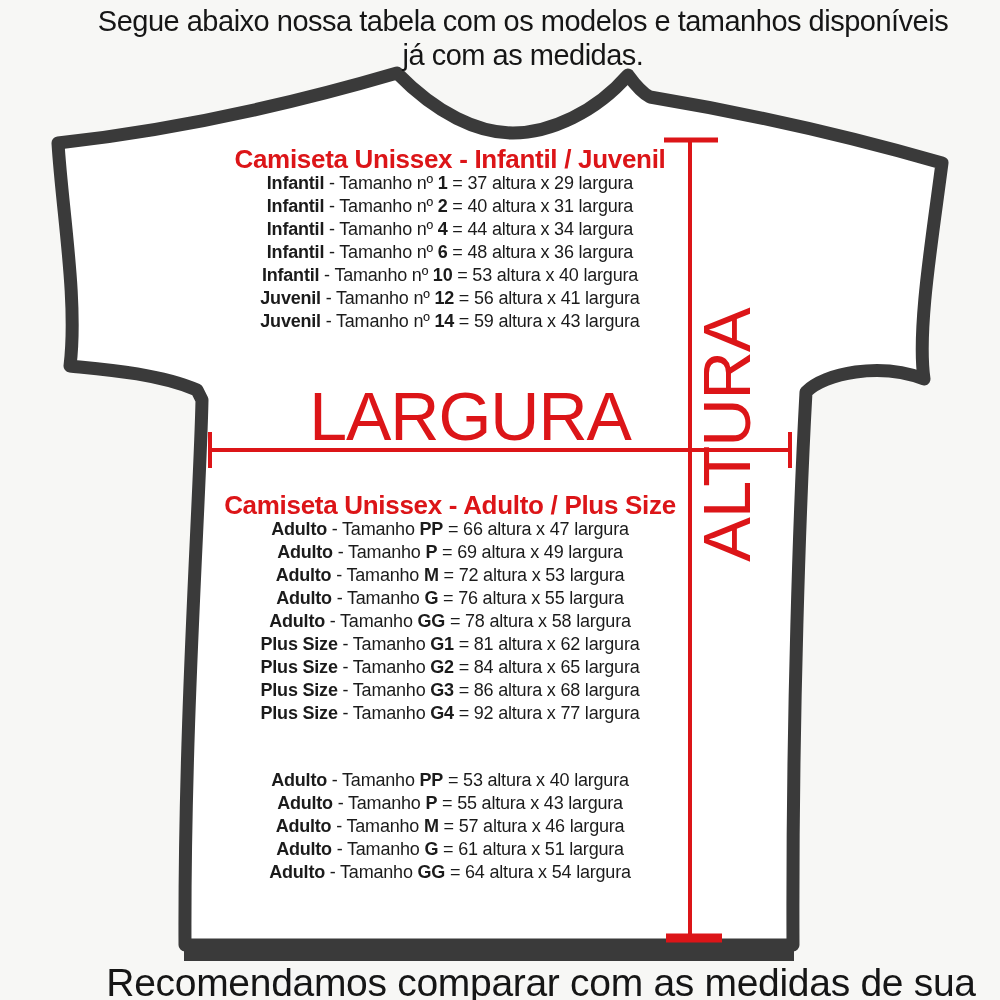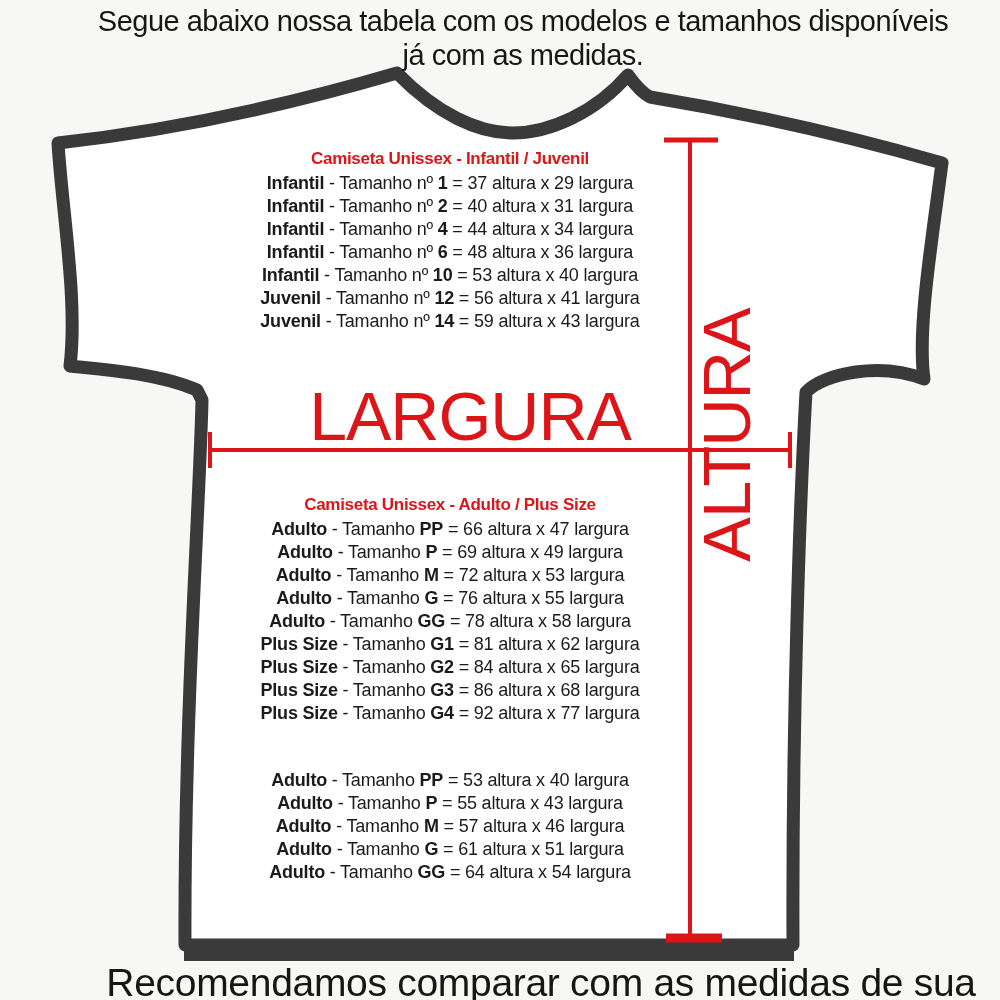--- a/index.html
+++ b/index.html
@@ -11,21 +11,21 @@
   }
   svg.shirt{position:absolute;left:0;top:0;}
   .shirt-path{fill:#ffffff;stroke:var(--outline,#3a3a3a);stroke-width:13;stroke-linejoin:round;}
   .hem{stroke:var(--outline,#3a3a3a);stroke-width:16;stroke-linecap:butt;}
   .dim{stroke:var(--red,#dc1518);}
   .hdr{position:absolute;top:4px;left:0;width:1000px;text-align:center;
        font-size:29px;line-height:34px;letter-spacing:-0.5px;color:#161616;padding-left:23px;}
   .ftr{position:absolute;top:961px;left:0;width:1000px;text-align:center;
        font-size:39px;letter-spacing:-0.3px;color:#161616;margin-left:41px;}
   .tbl{position:absolute;left:210px;width:480px;text-align:center;}
-  .tbl .title{color:var(--red,#dc1518);font-weight:bold;font-size:17px;line-height:26px;letter-spacing:-0.3px;}
+  .tbl .title{color:var(--red,#dc1518);font-weight:bold;font-size:26px;line-height:26px;letter-spacing:-0.3px;}
   .tbl .row{font-size:18px;line-height:23px;letter-spacing:-0.2px;white-space:nowrap;}
   #t1{top:146px;}
   #t2{top:492px;}
   #t3{top:769px;}
   .largura{position:absolute;left:210px;top:383px;width:520px;text-align:center;
            color:var(--red,#dc1518);font-size:68px;line-height:66px;letter-spacing:-1px;}
   .altura{position:absolute;left:726px;top:435px;transform:translate(-50%,-50%) rotate(-90deg);
           color:var(--red,#dc1518);font-size:67px;line-height:67px;letter-spacing:-1px;white-space:nowrap;}
 </style>
 </head>

